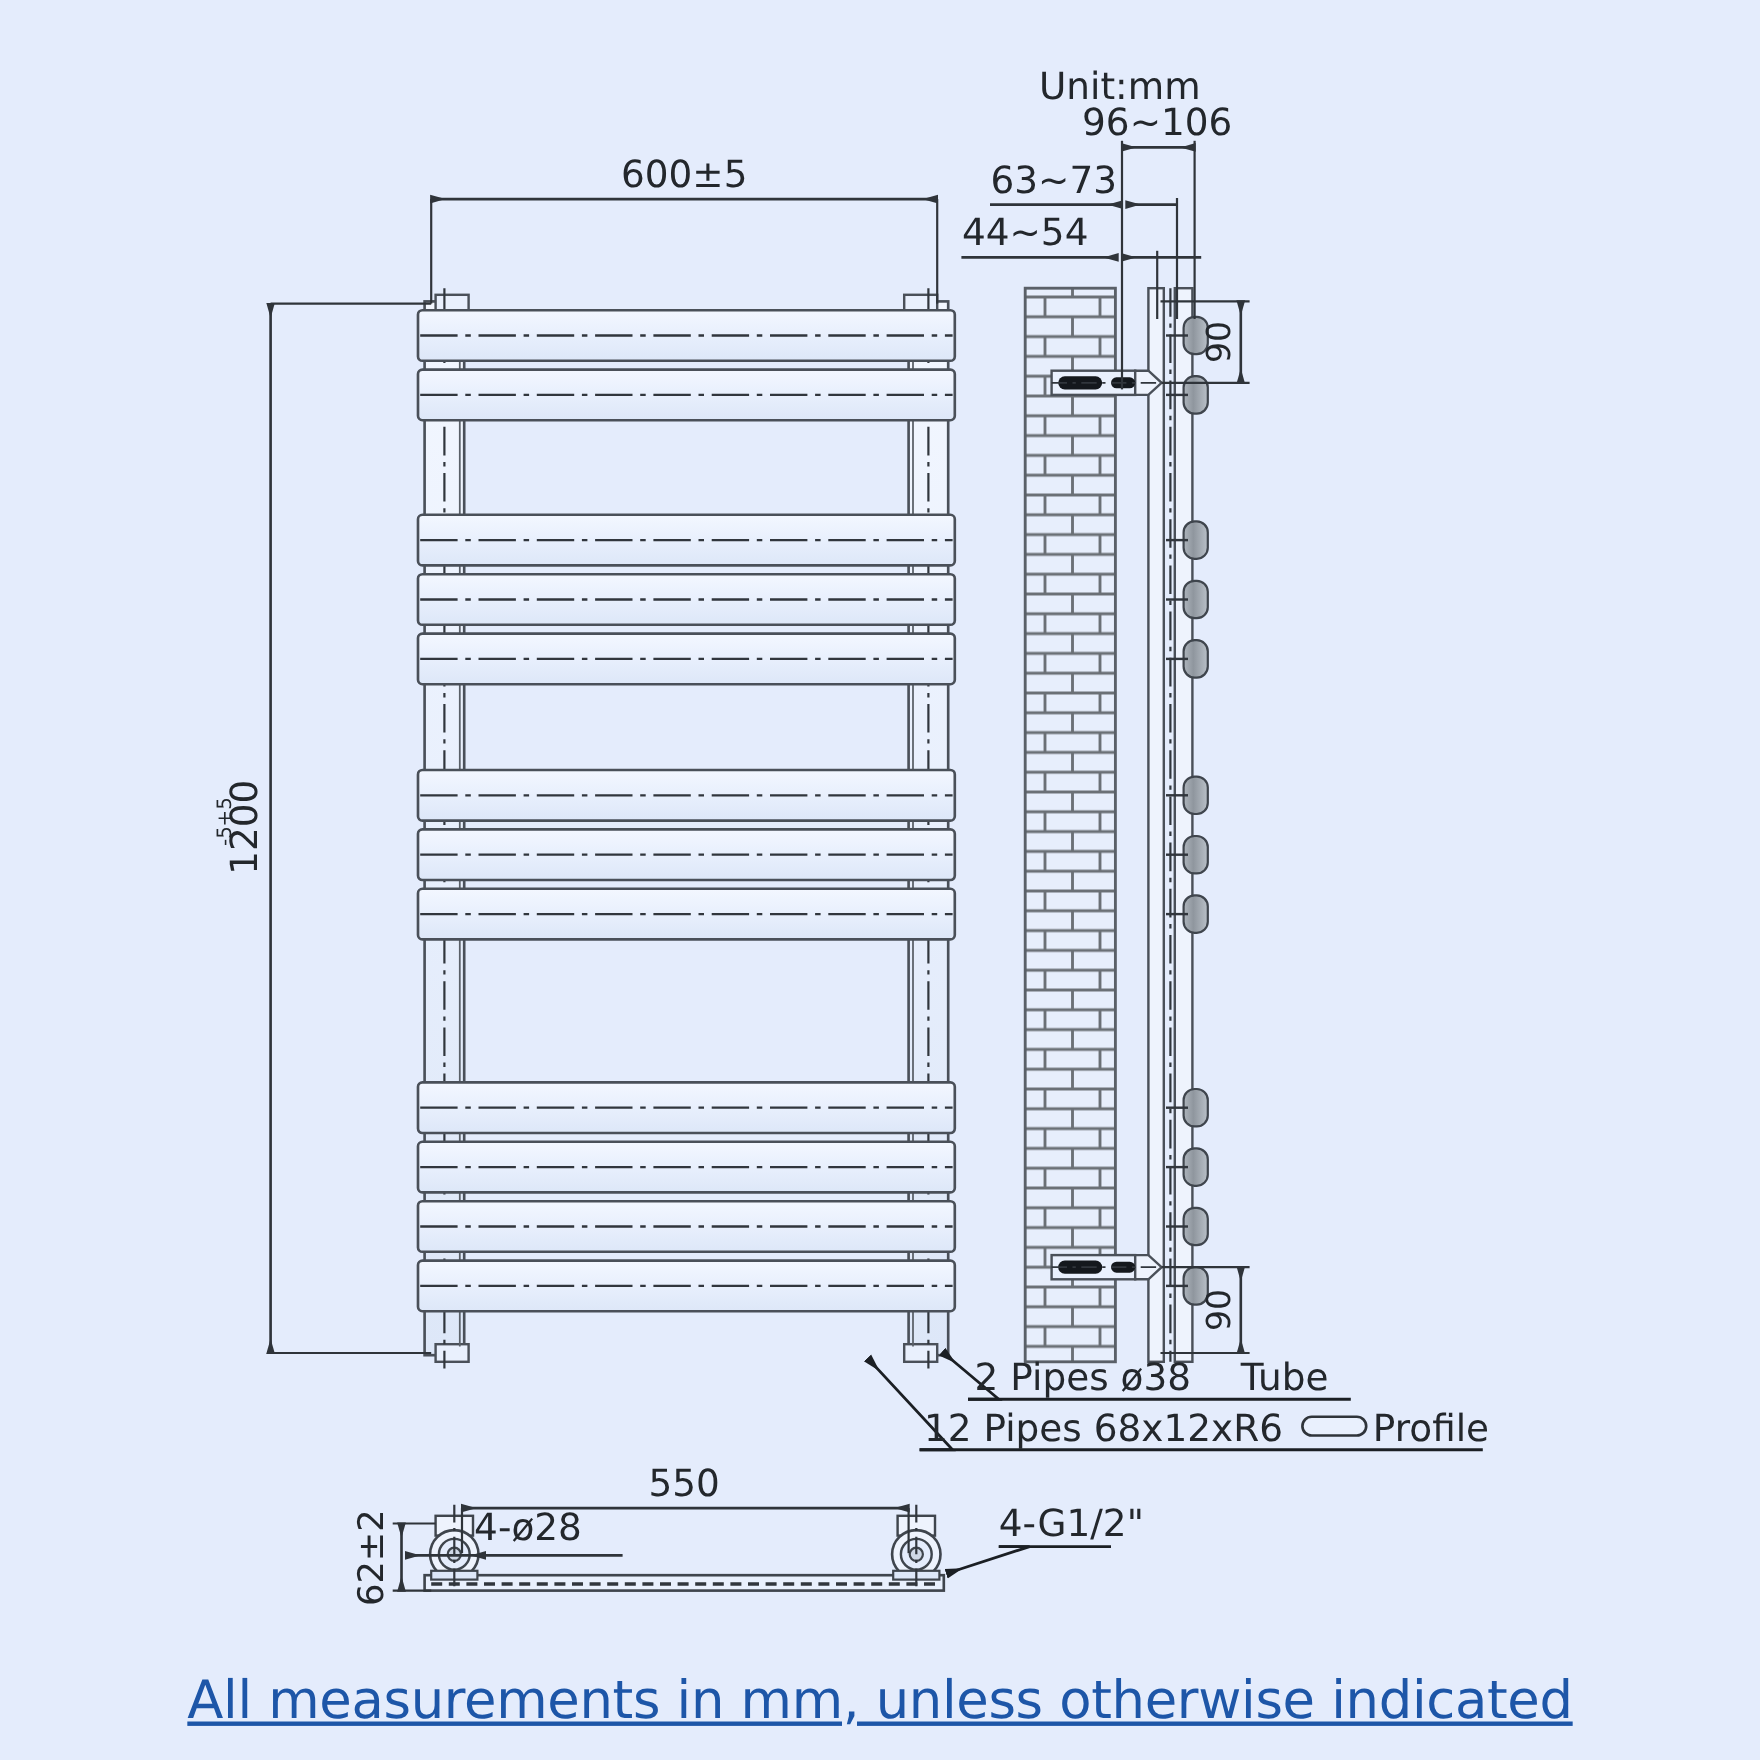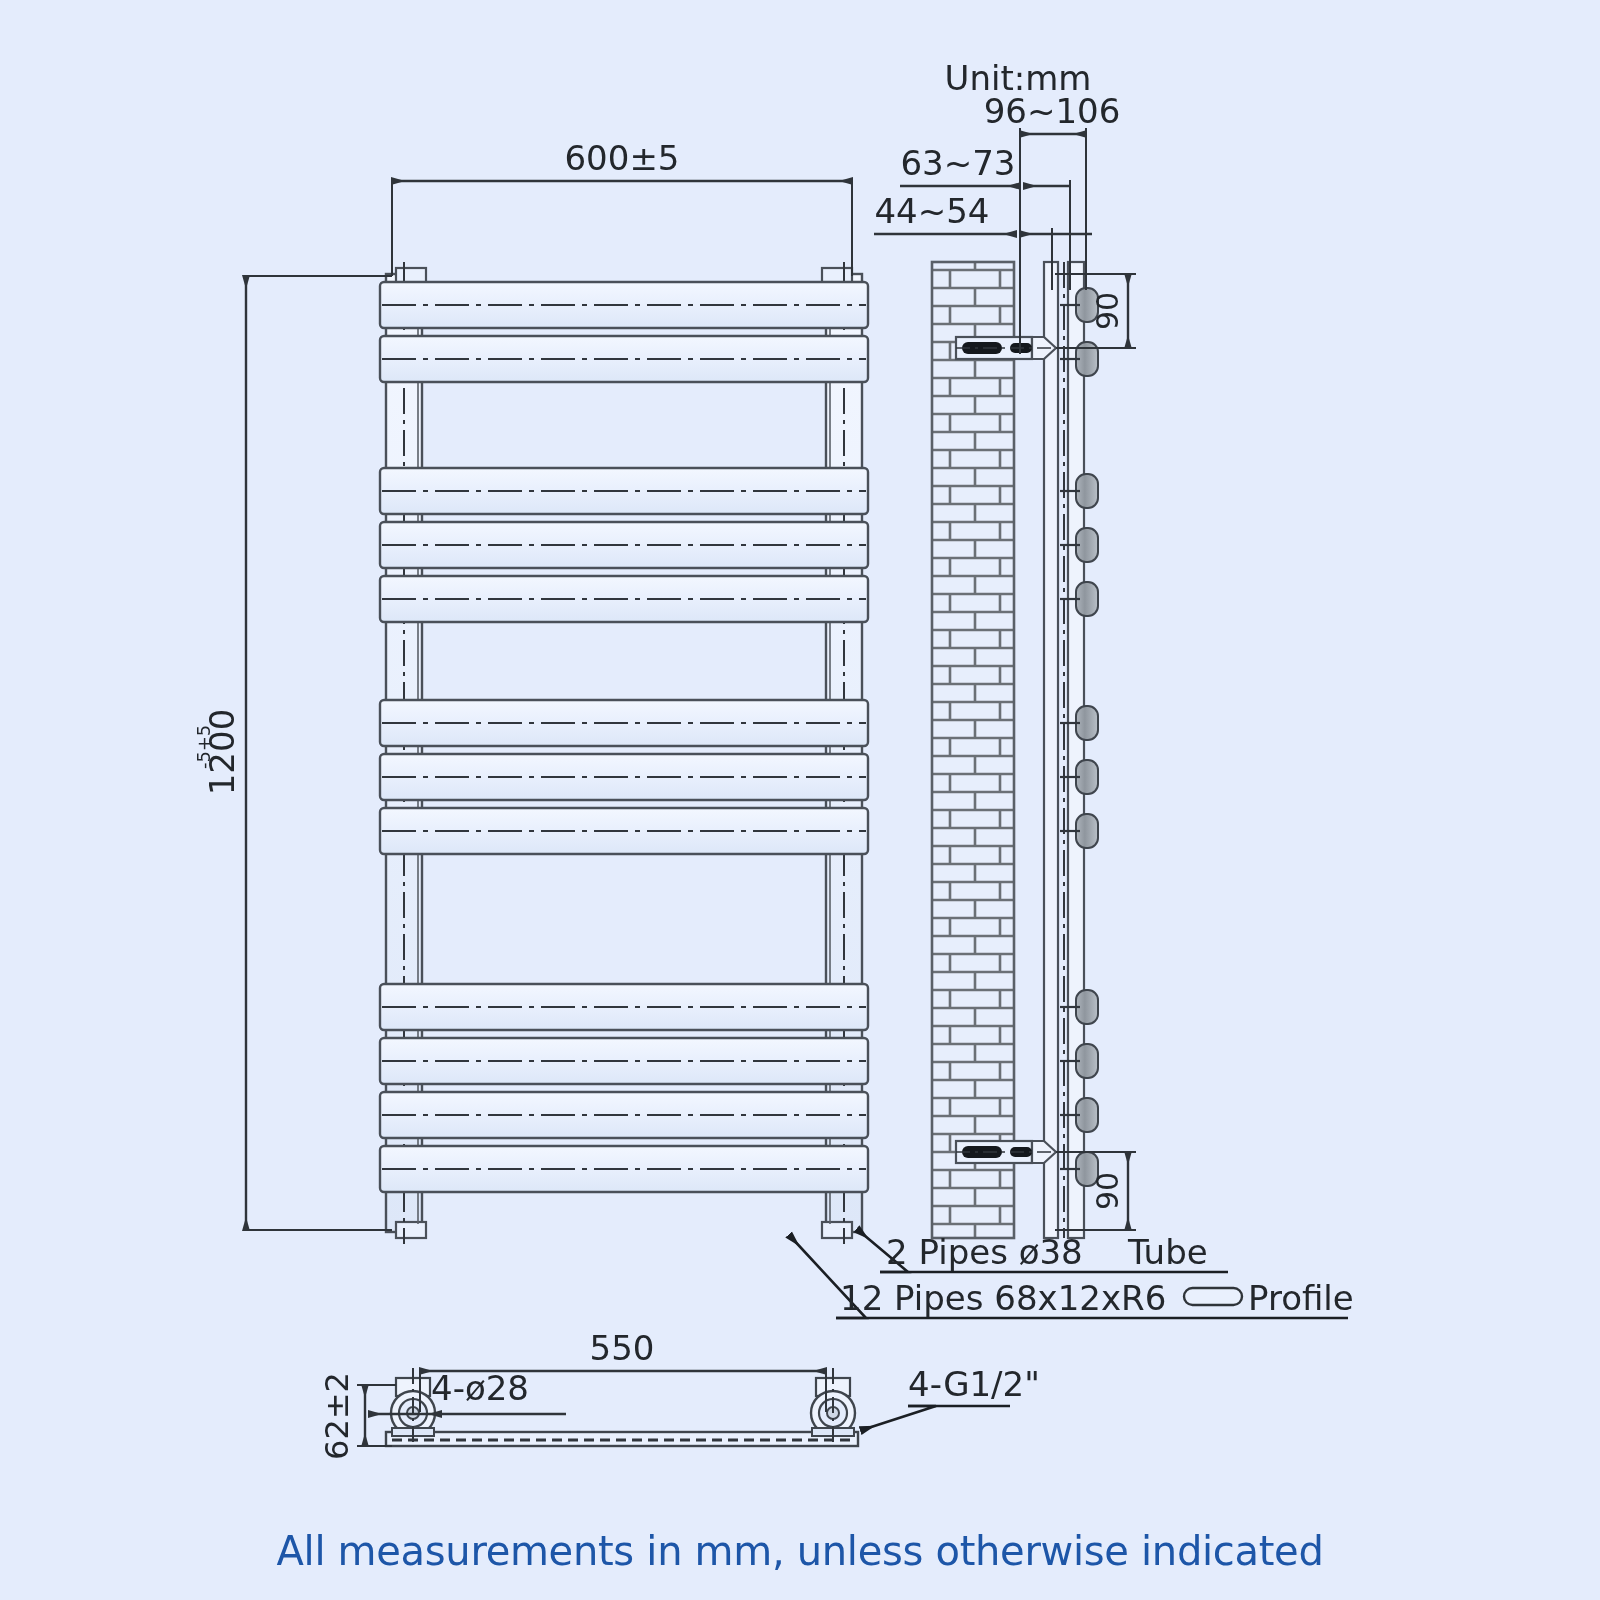--- a/index.html
+++ b/index.html
@@ -12,23 +12,24 @@
   }
   #stage{position:absolute;inset:0;}
   svg{display:block;}
   .caption{
     position:absolute;
     left:0;right:0;
     bottom:26px;
     text-align:center;
     color:#1d56a8;
     font-family:"DejaVu Sans", sans-serif;
-    font-size:40px;
+    font-size:48px;
     letter-spacing:-0.3px;
     white-space:nowrap;
+    text-decoration:underline;
   }
 </style>
 </head>
 <body>
 
 <div id="stage">
 <svg width="1600" height="1600" viewBox="0 0 1600 1600">
   <defs>
     <marker id="arrIn" markerWidth="14" markerHeight="10" refX="13" refY="5" orient="auto" markerUnits="userSpaceOnUse">
       <path d="M0,5 L14,1 L14,9 Z" fill="#2f343a"></path>

